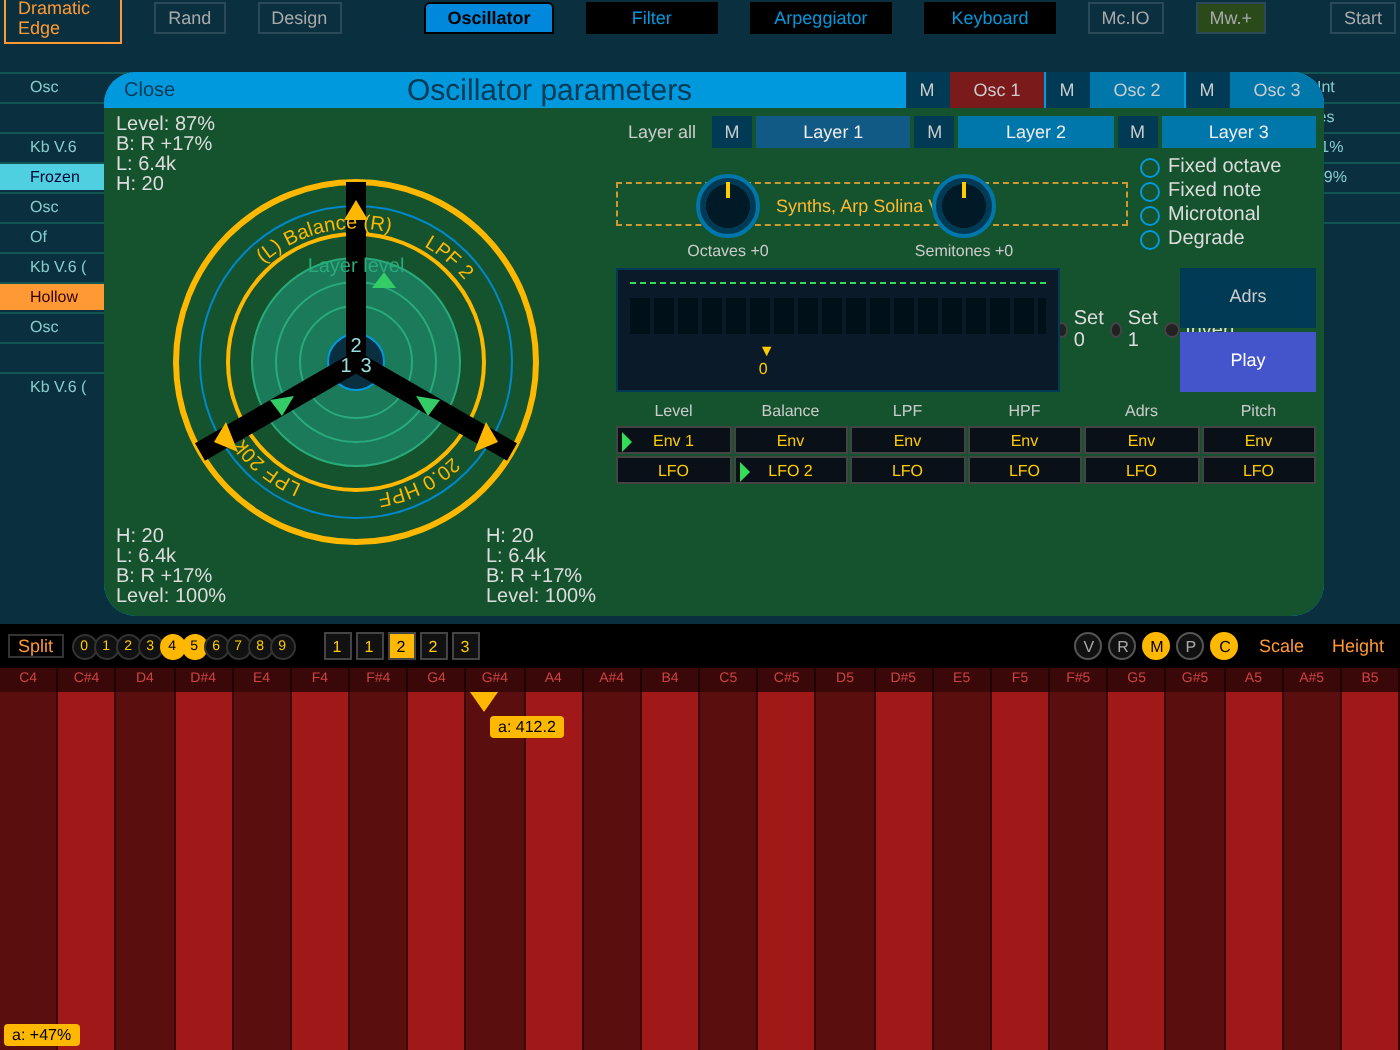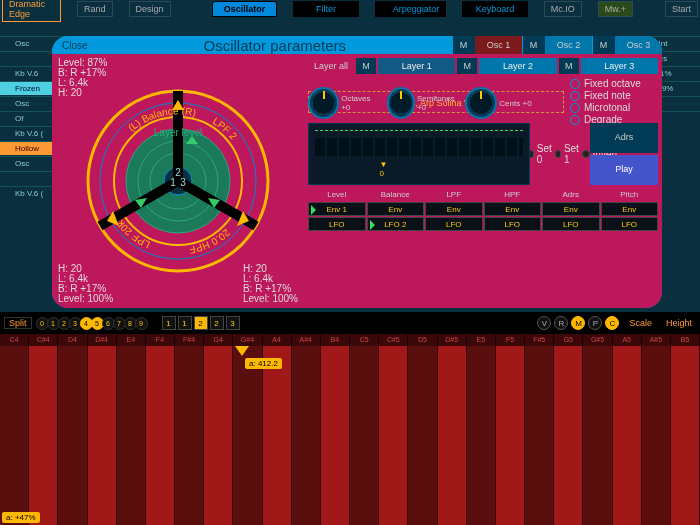--- a/index.html
+++ b/index.html
@@ -16,40 +16,40 @@
 .rightstack{position:absolute;right:0;top:36px;width:58px;display:flex;flex-direction:column;gap:1px}
 .rightstack .rs{height:14px;line-height:14px;padding-left:3px;font-size:8px;color:#8cc;border-top:1px solid #155;text-align:left}
 .panel{position:absolute;left:52px;top:36px;right:38px;height:272px;background:#0099dd;border-radius:16px;display:flex;flex-direction:column;overflow:hidden}
 .panel-hdr{height:18px;background:#0099dd;display:flex;align-items:center}
 .panel-hdr .close{padding:0 10px;color:#003a55;font-size:10px}
 .panel-hdr .title{flex:1;text-align:center;color:#003a55;font-size:15px}
 .panel-hdr .oscsel{display:flex}
 .panel-hdr .om{width:22px;height:18px;line-height:18px;text-align:center;background:#003a55;color:#ccc;font-size:9px;border-left:1px solid #0099dd}
 .panel-hdr .ob{width:48px;height:18px;line-height:18px;text-align:center;background:#0077aa;color:#ccc;font-size:9px;border-left:1px solid #003a55}
 .panel-hdr .ob.active{background:#7a1a1a}
-.panel-body{flex:1;background:#be185d;display:flex}
+.panel-body{flex:1;background:#14532d;display:flex}
 .pb-left{width:252px;position:relative}
 .pb-left .stats{position:absolute;font-size:8px;color:#ccc;line-height:10px}
 .pb-left .stats.tl{left:6px;top:4px}
 .pb-left .stats.bl{left:6px;bottom:4px}
 .pb-left .stats.br{right:6px;bottom:4px}
 .radar{position:absolute;left:50%;top:50%;width:190px;height:190px;transform:translate(-50%,-50%)}
 .pb-right{flex:1;display:flex;flex-direction:column;padding:4px;gap:4px}
 .layer-row{display:flex;gap:2px;align-items:center}
 .layer-row .ll{font-size:9px;color:#ccc;padding:0 6px}
 .layer-row .lm{width:20px;height:16px;line-height:16px;text-align:center;background:#003a55;color:#ccc;font-size:9px}
 .layer-row .lb{flex:1;height:16px;line-height:16px;text-align:center;background:#0077aa;color:#eee;font-size:9px}
 .layer-row .lb.active{background:#115a85}
 .preset-row{display:flex;gap:6px;align-items:center}
 .preset-box{flex:1;border:1px dashed #cc9933;height:22px;line-height:22px;text-align:center;color:#ffb933;font-size:9px}
 .radio-col{display:flex;flex-direction:column;gap:1px;width:88px}
 .radio-col .rc{display:flex;align-items:center;gap:4px;font-size:8px;color:#ccc}
 .radio-col .rc .ring{width:10px;height:10px;border:1.5px solid #0099dd;border-radius:50%}
 .knobs{display:flex;gap:6px}
-.knob{flex:1;display:flex;align-items:center;gap:2px}
+.knob{flex:1;display:flex;flex-direction:column;align-items:center;gap:2px}
 .knob .kdial{width:32px;height:32px;border-radius:50%;border:2px solid #0077aa;background:radial-gradient(circle,#001a28 55%,#003a55 56%);position:relative}
 .knob .kdial::after{content:"";position:absolute;left:50%;top:2px;width:2px;height:8px;background:#ffcc00;transform:translateX(-50%)}
 .knob .klab{font-size:8px;color:#ccc}
 .seq-area{display:flex;gap:4px}
 .seq-left{flex:1;background:#0a1a28;border:1px solid #003a55;height:62px;position:relative}
 .seq-left .dash{position:absolute;top:6px;left:6px;right:6px;border-top:1.5px dashed #33dd55}
 .seq-left .ticks{position:absolute;top:14px;left:6px;right:6px;height:18px;background:repeating-linear-gradient(90deg,#001018 0,#001018 10px,#0a1a28 10px,#0a1a28 12px)}
 .seq-left .marker{position:absolute;top:36px;left:32%;color:#ffcc00;font-size:8px}
 .seq-left .marker::before{content:"▼";display:block;color:#ffcc00;text-align:center}
 .seq-mid{width:52px;display:flex;flex-direction:row;gap:1px;justify-content:center}
@@ -89,21 +89,21 @@
 </head>
 <body>
 
 <div class="topbar">
   <div class="tb accent">Dramatic Edge</div>
   <div class="tb">Rand</div>
   <div class="tb">Design</div>
   <div style="width:12px"></div>
   <div class="tb black sel" style="width:82px;text-align:center">Oscillator</div>
   <div class="tb black" style="width:82px;text-align:center;color:#0099dd">Filter</div>
-  <div class="tb black" style="width:90px;text-align:right;color:#0099dd">Arpeggiator</div>
+  <div class="tb black" style="width:90px;text-align:center;color:#0099dd">Arpeggiator</div>
   <div class="tb black" style="width:82px;text-align:center;color:#0099dd">Keyboard</div>
   <div class="tb">Mc.IO</div>
   <div class="tb" style="background:#2a4a1a">Mw.+</div>
   <div style="flex:1"></div>
   <div class="tb">Start</div>
 </div>
 
 <div class="leftstack">
   <div class="ls">Osc</div>
   <div class="ls"></div>
@@ -222,24 +222,20 @@
       </div>
       <div class="knobs" style="margin-top:-42px;width:230px">
         <div class="knob">
             <div class="kdial"></div>
             <div class="klab">Octaves +0</div>
           </div>
         <div class="knob">
             <div class="kdial"></div>
             <div class="klab">Semitones +0</div>
           </div>
-        <div class="knob">
-            <div class="kdial"></div>
-            <div class="klab">Cents +0</div>
-          </div>
       </div>
       <div class="seq-area">
         <div class="seq-left">
           <div class="dash"></div>
             <div class="ticks"></div>
           <div class="marker">0</div>
         </div>
         <div class="seq-mid">
           <div class="sm">
               <span class="dot on"></span>

